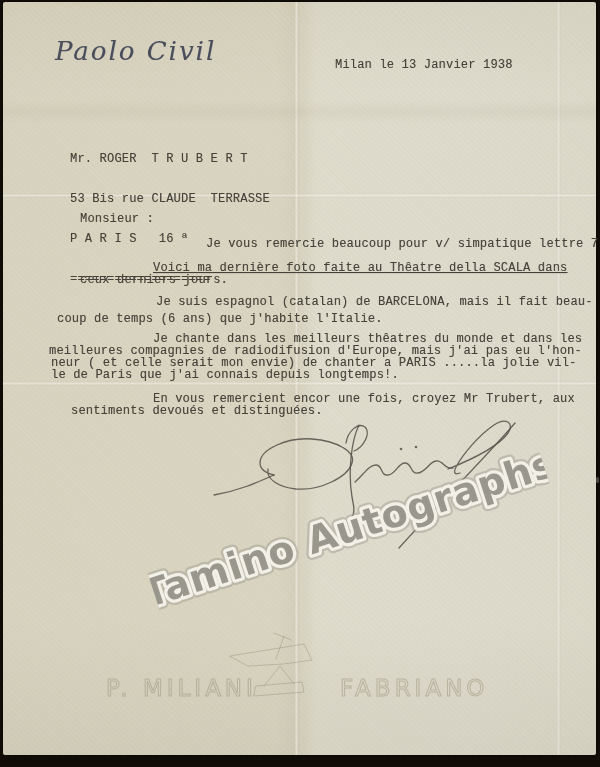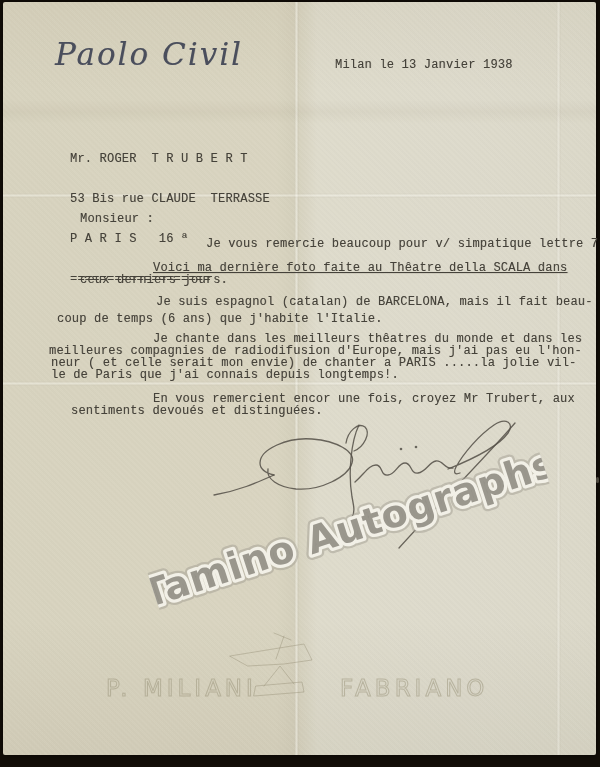--- a/index.html
+++ b/index.html
@@ -40,21 +40,21 @@
     font-family:"Liberation Mono",monospace;
     font-size:12px;line-height:13.4px;
     color:#45423a;
     white-space:pre;
     letter-spacing:.2px;
     text-shadow:.3px .3px 0 rgba(62,58,48,.35);
   }
   #letterhead{
     position:absolute;left:52px;top:34px;
     font-family:"DejaVu Serif",serif;font-style:italic;
-    font-size:31px;color:#4a4e5c;letter-spacing:2px;
+    font-size:26px;color:#4a4e5c;letter-spacing:2px;
     text-shadow:.4px .4px 0 rgba(58,62,80,.25);
   }
   #dateline{left:332px;top:57px;}
   #recipient{left:67px;top:124px;}
   #salutation{left:77px;top:211px;}
   #sender-address{left:75px;top:513px;}
 
   .bl{position:absolute;}
   #bl0{left:155px;top:236px;margin-left:48px;}
   #bl1{left:150px;top:260px;text-decoration:underline;}

